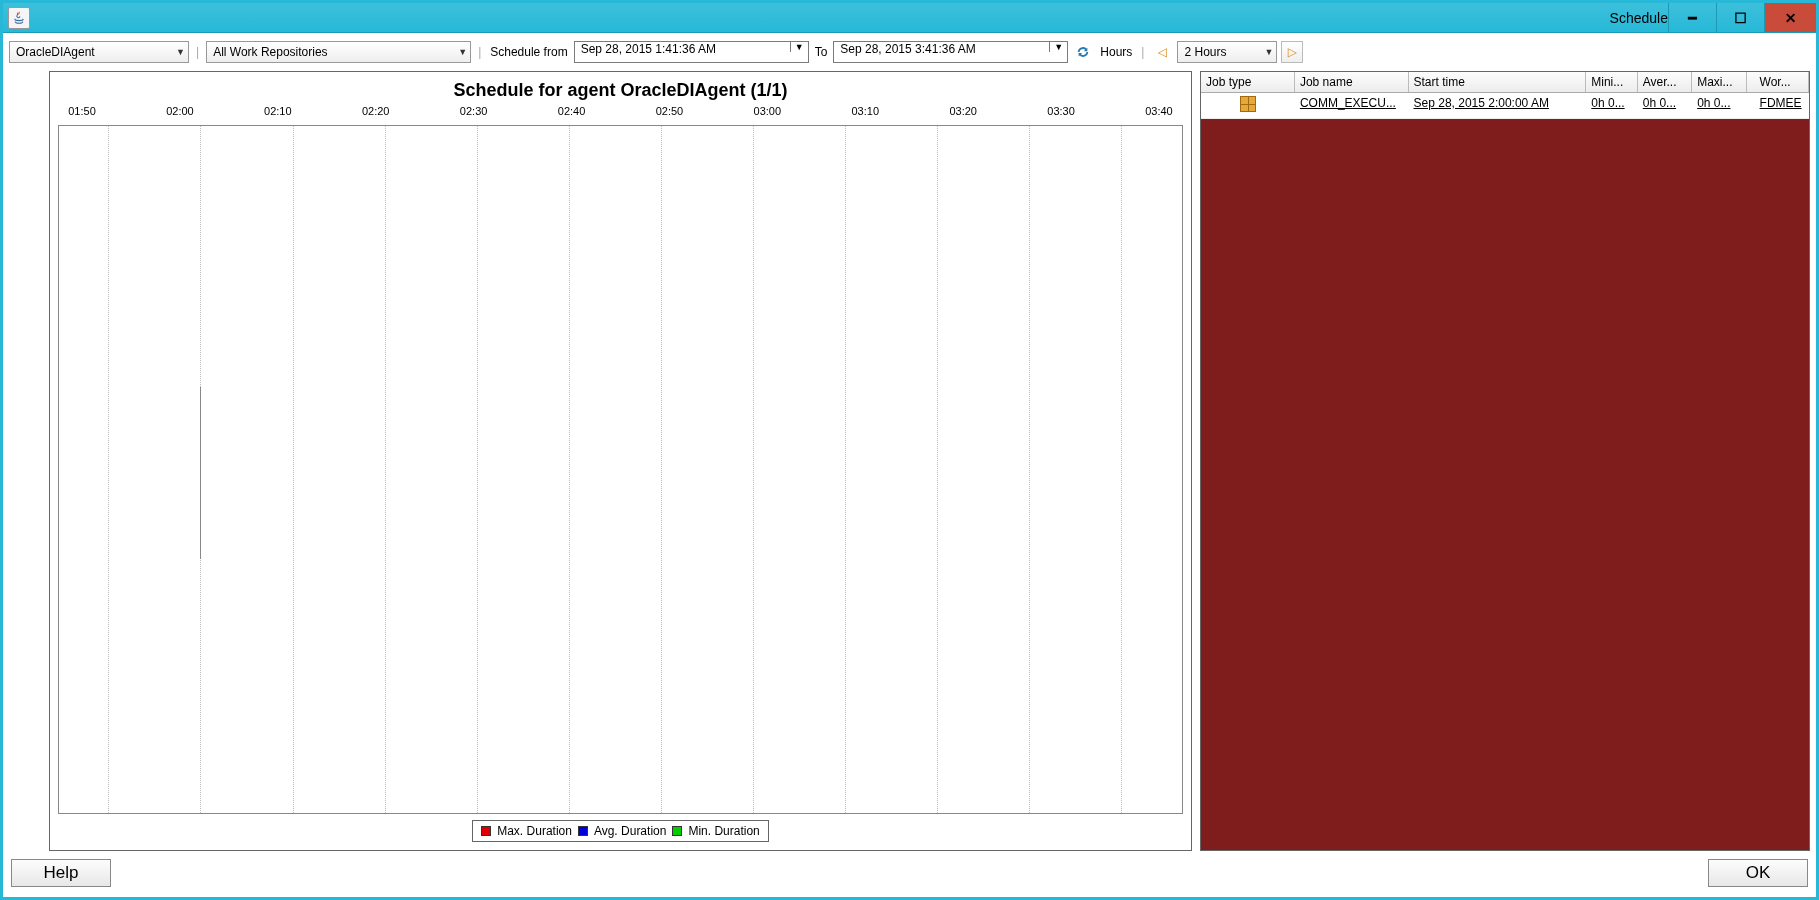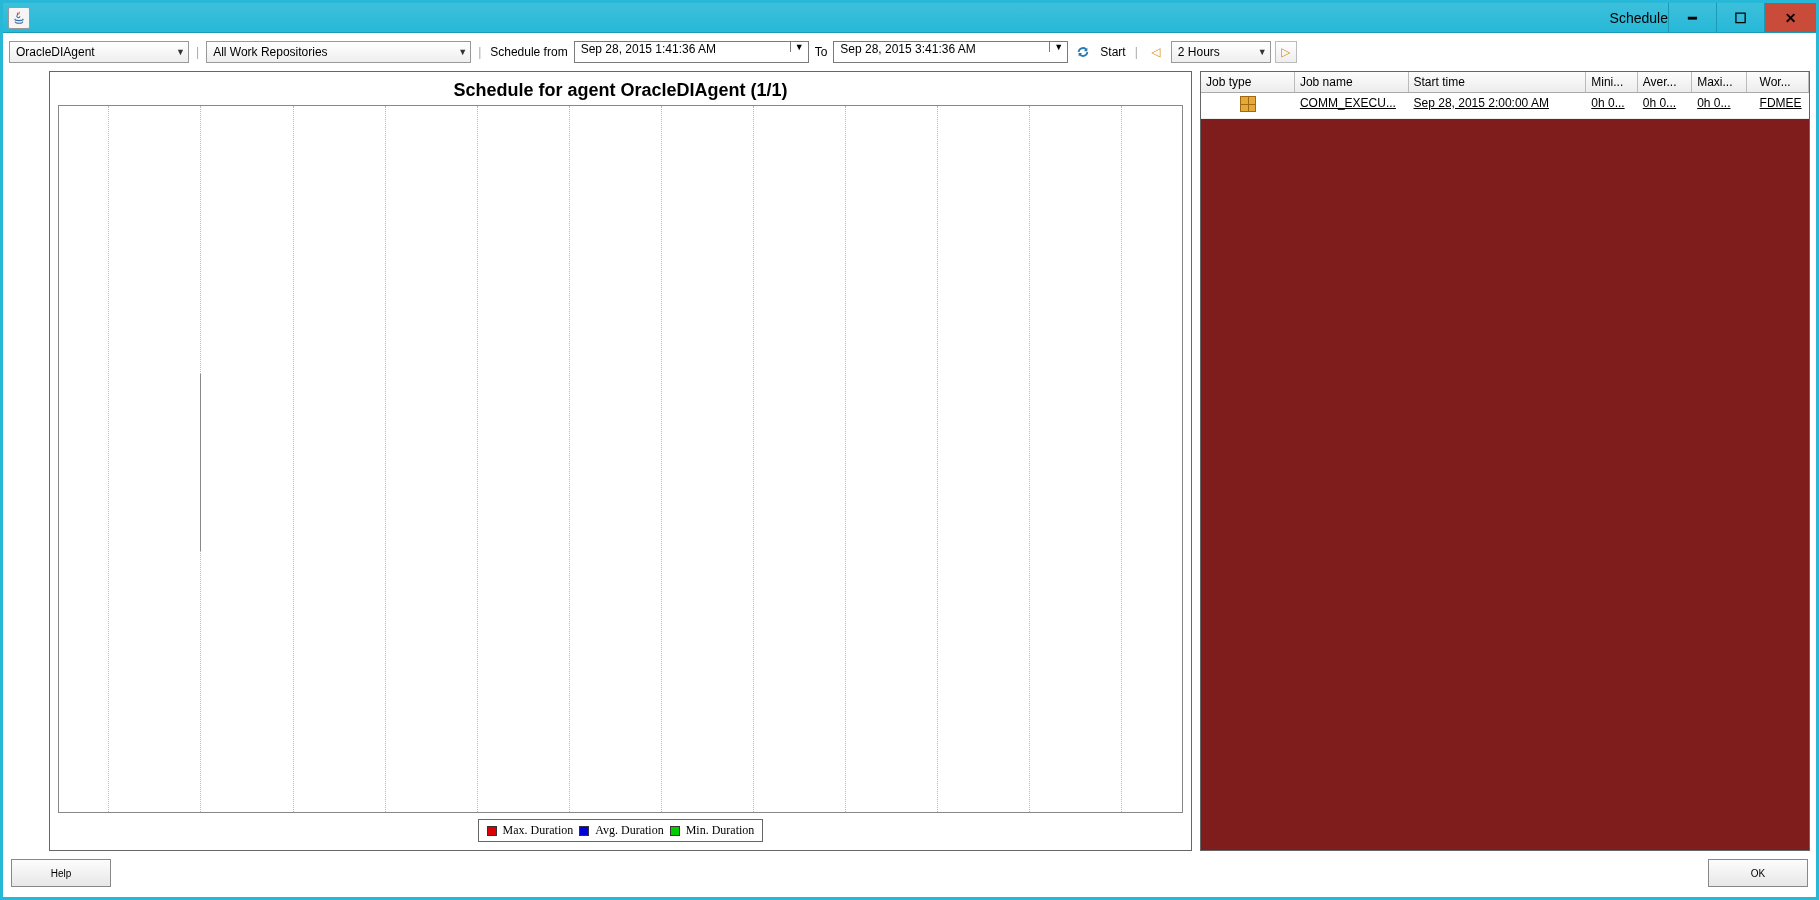--- a/index.html
+++ b/index.html
@@ -34,40 +34,40 @@
 .chart-title { text-align: center; font-weight: bold; font-size: 18px; margin-bottom: 4px; }
 .chart-area { flex: 1; display: flex; min-height: 0; }
 .y-axis { width: 200px; display: flex; align-items: center; justify-content: flex-end; padding-right: 6px; }
 .y-axis-label { font-size: 12px; }
 .plot-wrap { flex: 1; display: flex; flex-direction: column; }
 .x-axis { height: 20px; display: flex; justify-content: space-between; padding: 0 4px; }
 .x-tick { font-size: 11px; color: #000; width: 40px; text-align: center; }
 .plot { flex: 1; border: 1px solid #888; position: relative; background: #fff; }
 .gridline { position: absolute; top: 0; bottom: 0; border-left: 1px dotted #bbb; }
 .event-bar { position: absolute; width: 1px; background: #888; }
-.legend-box { margin: 6px auto 0; border: 1px solid #666; padding: 3px 8px; display: flex; align-items: center; gap: 6px; font-size: 12px; width: fit-content; font-family: Liberation Serif, serif; }
+.legend-box { margin: 6px auto 0; border: 1px solid #666; padding: 3px 8px; display: flex; align-items: center; gap: 6px; font-size: 12px; width: fit-content; }
 .legend-sq { width: 10px; height: 10px; display: inline-block; border: 1px solid #333; }
 
 .table-panel { width: 610px; border: 1px solid #666; background: #7f1d1d; display: flex; flex-direction: column; }
 .table-header { display: flex; background: linear-gradient(#fdfdfd,#ececec); border-bottom: 1px solid #aaa; }
 .th { border-right: 1px solid #bbb; padding: 3px 5px; font-size: 12px; white-space: nowrap; overflow: hidden; text-overflow: ellipsis; }
 .table-body { flex: 1; text-decoration: underline; }
 .tr { display: flex; background: #fff; border-bottom: 1px solid #eee; }
 .td { padding: 3px 5px; font-size: 12px; white-space: nowrap; overflow: hidden; text-overflow: ellipsis; }
 .job-icon { width: 16px; height: 16px; background: #e8a838; border: 1px solid #a06a10; display: inline-block; position: relative; }
 .job-icon::before, .job-icon::after { content: ""; position: absolute; background: #a06a10; }
 .job-icon::before { left: 50%; top: 0; bottom: 0; width: 1px; }
 .job-icon::after { top: 50%; left: 0; right: 0; height: 1px; }
 
 .status-row { display: flex; align-items: center; gap: 8px; margin-top: 8px; height: 28px; }
 .pagebtn { width: 36px; height: 24px; border: 1px solid #aaa; background: #f5f5f5; color: #aaa; display: flex; align-items: center; justify-content: center; font-size: 13px; }
 .pagenum { margin: 0 4px; }
 
 .footer-row { display: flex; justify-content: space-between; align-items: center; margin-top: 4px; padding: 4px 2px; }
-.big-btn { min-width: 100px; height: 28px; border: 1px solid #888; background: linear-gradient(#fdfdfd,#e7e7e7); font-size: 10px; }
+.big-btn { min-width: 100px; height: 28px; border: 1px solid #888; background: linear-gradient(#fdfdfd,#e7e7e7); font-size: 17px; }
 
 .col-jobtype { width: 95px; }
 .col-jobname { width: 115px; }
 .col-start { width: 180px; }
 .col-mini { width: 52px; }
 .col-aver { width: 55px; }
 .col-maxi { width: 55px; }
 .col-wor { width: 55px; margin-left: 8px; }
 </style>
 </head>
@@ -111,36 +111,50 @@
       <span class="toolbar-label">To</span>
       <div class="date-field" style="width:235px">
         <span class="date-val">Sep 28, 2015 3:41:36 AM</span>
         <span class="dd-arrow">▼</span>
       </div>
       <div class="icon-btn refresh-icon" style="border:none;background:none;">
         <svg viewBox="0 0 16 16">
             <path d="M2 8a6 6 0 0 1 10-4l1-1v4h-4l1.5-1.5A4 4 0 0 0 4 8M14 8a6 6 0 0 1-10 4l-1 1V9h4l-1.5 1.5A4 4 0 0 0 12 8" fill="#2a7ab0"></path>
           </svg>
       </div>
-      <span class="toolbar-label">Start</span>
+      <span class="toolbar-label">Hours</span>
       <span class="sep">|</span>
       <div class="icon-btn orange-arrow" style="border:none;background:none">◁</div>
       <div class="dropdown" style="width:100px">
         <span>2 Hours</span>
         <span class="dd-arrow">▼</span>
       </div>
       <div class="icon-btn orange-arrow">▷</div>
     </div>
 
     <div class="main-split">
 
       <div class="chart-panel">
         <div class="chart-title">Schedule for agent OracleDIAgent (1/1)</div>
         <div class="chart-area">
           <div class="plot-wrap">
+            <div class="x-axis">
+              <span class="x-tick">01:50</span>
+              <span class="x-tick">02:00</span>
+              <span class="x-tick">02:10</span>
+              <span class="x-tick">02:20</span>
+              <span class="x-tick">02:30</span>
+              <span class="x-tick">02:40</span>
+              <span class="x-tick">02:50</span>
+              <span class="x-tick">03:00</span>
+              <span class="x-tick">03:10</span>
+              <span class="x-tick">03:20</span>
+              <span class="x-tick">03:30</span>
+              <span class="x-tick">03:40</span>
+            </div>
             <div class="plot">
               <div class="gridline" style="left:4.4%"></div>
               <div class="gridline" style="left:12.6%"></div>
               <div class="gridline" style="left:20.8%"></div>
               <div class="gridline" style="left:29.0%"></div>
               <div class="gridline" style="left:37.2%"></div>
               <div class="gridline" style="left:45.4%"></div>
               <div class="gridline" style="left:53.6%"></div>
               <div class="gridline" style="left:61.8%"></div>
               <div class="gridline" style="left:70.0%"></div>

